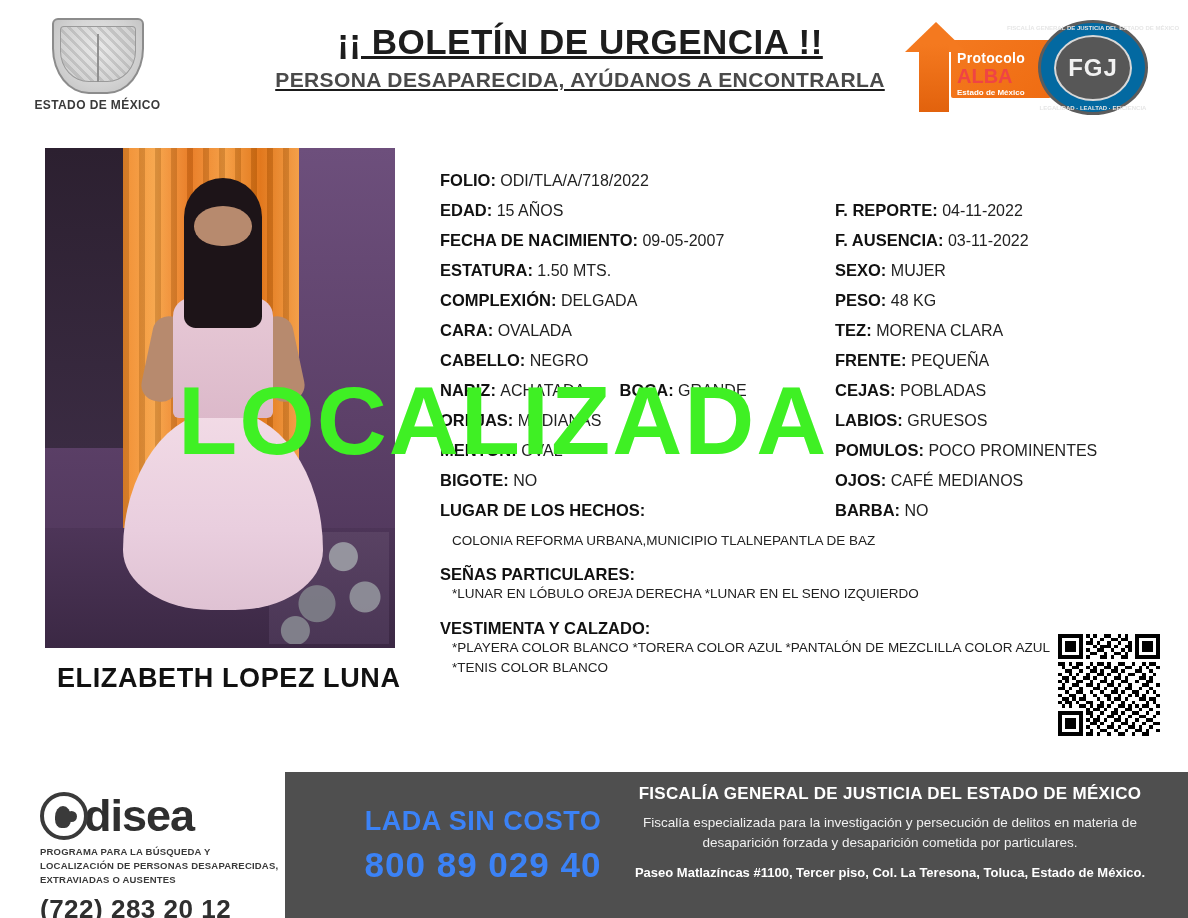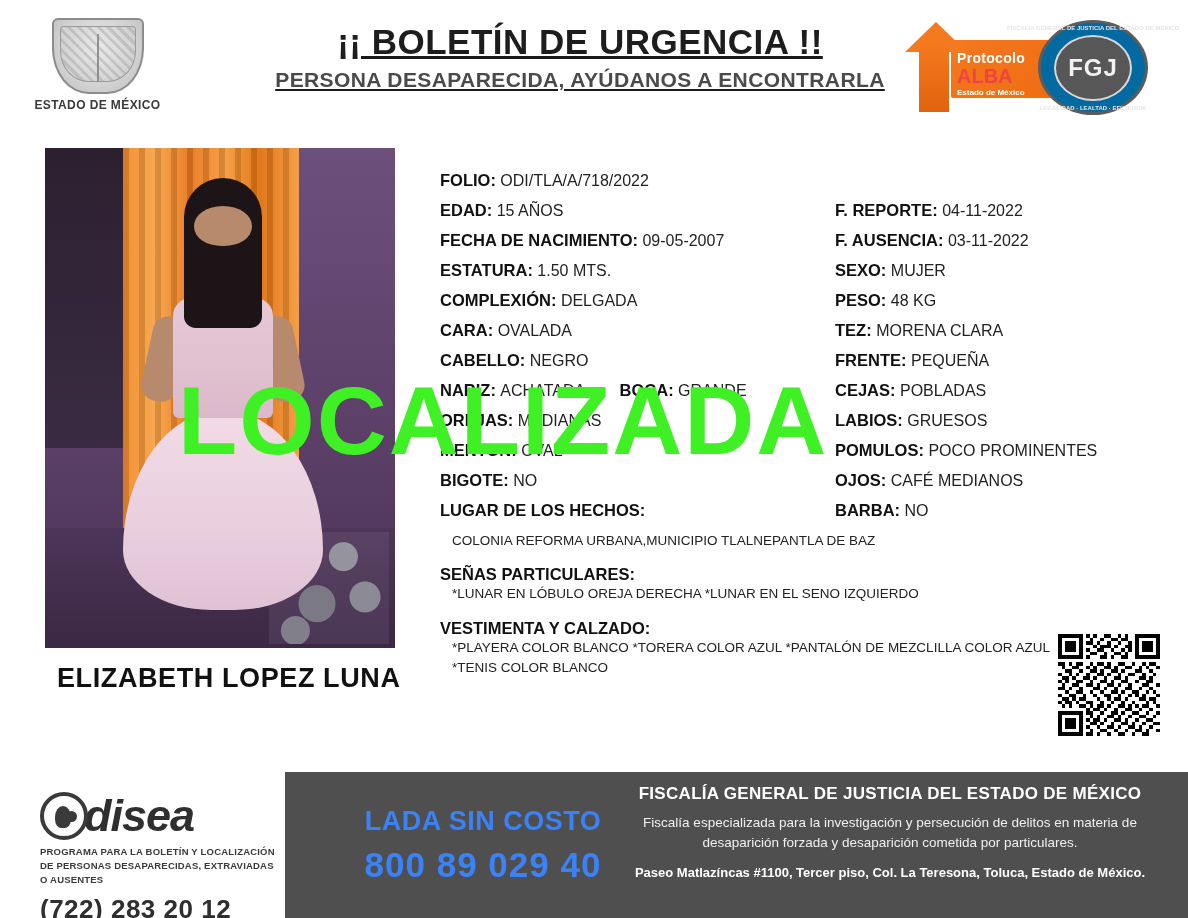--- a/index.html
+++ b/index.html
@@ -232,21 +232,21 @@
     border:4px solid #3a3a3a; position:relative; flex:0 0 auto;
   }
   .od-mark:after {
     content:""; position:absolute; left:11px; top:10px; width:16px; height:22px;
     background:#3a3a3a; border-radius:50% 50% 40% 40%;
   }
   .od-mark:before {
     content:""; position:absolute; right:7px; top:15px; width:11px; height:11px;
     background:#3a3a3a; border-radius:50%;
   }
-  .od-word { font-size:45px; font-weight:bold; color:#2f2f2f; letter-spacing:-1px; margin-left:-4px;font-style:italic; }
+  .od-word { font-size:45px; font-weight:bold; color:#2f2f2f; letter-spacing:-1px; margin-left:-4px; }
   .od-sub { font-size:9.5px; font-weight:bold; color:#3a3a3a; line-height:1.45; margin-top:3px; letter-spacing:.2px;}
   .od-phone { font-size:26px; font-weight:bold; color:#2f2f2f; margin-top:8px; letter-spacing:.5px; }
 </style>
 </head>
 <body>
 
 <div class="header">
 
   <div class="crest">
     <div class="crest-shield"></div>
@@ -689,15 +689,15 @@
   <div class="fg-t1">FISCALÍA GENERAL DE JUSTICIA DEL ESTADO DE MÉXICO</div>
   <div class="fg-t2">Fiscalía especializada para la investigación y persecución de delitos en materia de desaparición forzada y desaparición cometida por particulares.</div>
   <div class="fg-t3">Paseo Matlazíncas #1100, Tercer piso, Col. La Teresona, Toluca, Estado de México.</div>
 </div>
 
 <div class="odisea">
   <div class="odisea-logo">
     <span class="od-mark"></span>
     <span class="od-word">disea</span>
   </div>
-  <div class="od-sub">PROGRAMA PARA LA BOLETÍN Y LOCALIZACIÓN DE PERSONAS DESAPARECIDAS, EXTRAVIADAS  O AUSENTES</div>
+  <div class="od-sub">PROGRAMA PARA LA BÚSQUEDA Y LOCALIZACIÓN DE PERSONAS DESAPARECIDAS, EXTRAVIADAS  O AUSENTES</div>
   <div class="od-phone">(722) 283 20 12</div>
 </div>
 
 </body></html>

